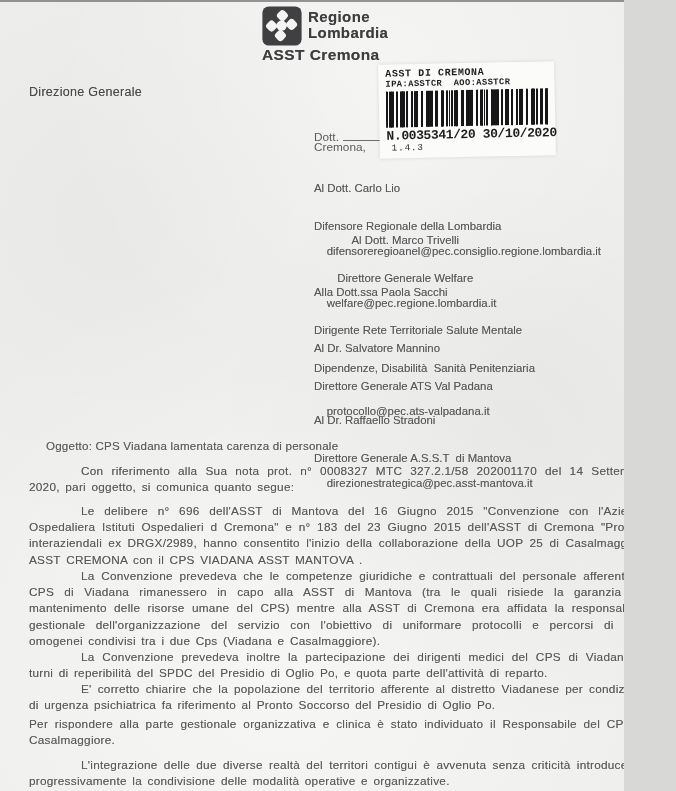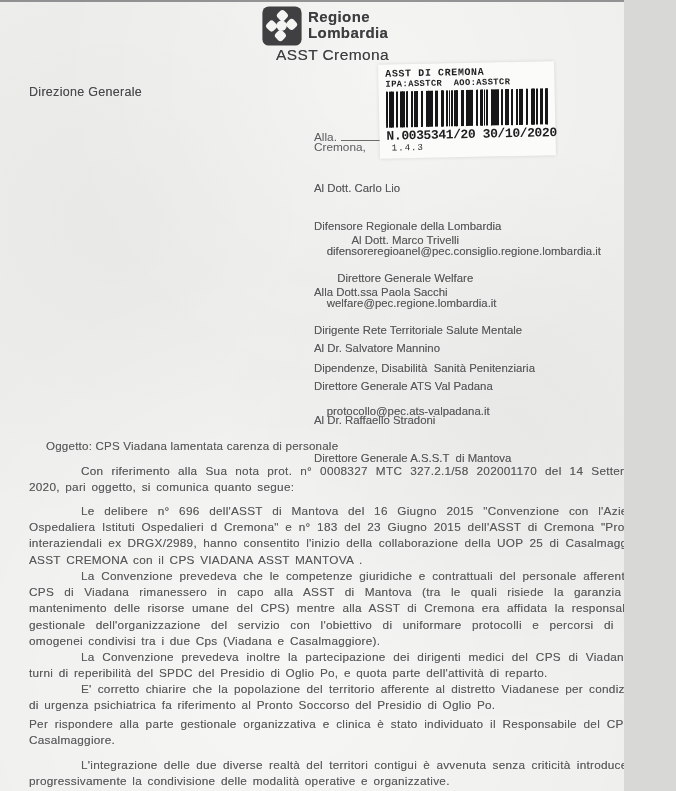--- a/index.html
+++ b/index.html
@@ -20,21 +20,21 @@
   }
   .abs{position:absolute;}
   
   .logo{left:262px;top:6px;width:40px;height:40px;}
   .region-name{
     left:308px;top:9px;font-size:15px;font-weight:bold;line-height:16px;
     color:#3e3e40;letter-spacing:0.4px;white-space:pre-line;
     text-shadow:0 0 0.6px rgba(62,62,64,0.6);
   }
   .org-name{
-    left:276px;top:46px;font-size:15.5px;font-weight:normal;color:#3e3e40;
+    left:262px;top:46px;font-size:15.5px;font-weight:bold;color:#3e3e40;
     letter-spacing:0.4px;text-shadow:0 0 0.6px rgba(62,62,64,0.6);
   }
   .department{
     left:29px;top:85px;font-size:12.5px;font-weight:normal;color:#4a4a4c;
     letter-spacing:0.3px;text-shadow:0 0 0.5px rgba(74,74,76,0.55);
   }
   .city-line{left:314px;top:106px;font-size:11.8px;margin-top:34px;}
   .prot-line{left:314px;top:130px;font-size:11.8px;}
   .prot-underline{
     display:inline-block;width:78px;border-bottom:1.6px solid #6d6d6f;
@@ -101,21 +101,21 @@
       <rect x="34" y="62" width="24" height="24" rx="8" transform="rotate(45 46 74)"></rect>
       <circle cx="49" cy="49" r="13"></circle>
     </g>
   </svg>
   <div class="abs region-name">Regione
 Lombardia</div>
   <div class="abs org-name">ASST Cremona</div>
   <div class="abs department">Direzione Generale</div>
 
   <div class="abs city-line">Cremona,</div>
-  <div class="abs prot-line"><span>Alla.</span><span class="prot-underline"></span></div>
+  <div class="abs prot-line"><span>Dott.</span><span class="prot-underline"></span></div>
 
   <div class="abs stamp">
     <div class="stamp-org">ASST DI CREMONA</div>
     <div class="stamp-codes">IPA:ASSTCR  AOO:ASSTCR</div>
     <div class="barcode"></div>
     <div class="stamp-protocol">N.0035341/20 30/10/2020</div>
     <div class="stamp-class">1.4.3</div>
   </div>
 
   <div class="abs recipient r1">
@@ -134,20 +134,21 @@
     <div>Dipendenze, Disabilità  Sanità Penitenziaria</div>
   </div>
   <div class="abs recipient r4">
     <div>Al Dr. Salvatore Mannino</div>
     <div>Direttore Generale ATS Val Padana</div>
     <a class="email">protocollo@pec.ats-valpadana.it</a>
   </div>
   <div class="abs recipient r5">
     <div>Al Dr. Raffaello Stradoni</div>
     <div>Direttore Generale A.S.S.T  di Mantova</div>
+    <a class="email">direzionestrategica@pec.asst-mantova.it</a>
   </div>
 
   <div class="abs subject">Oggetto: CPS Viadana lamentata carenza di personale</div>
   <div class="abs para p1">Con riferimento alla Sua nota prot. n° 0008327 MTC 327.2.1/58 202001170 del 14 Settembre 2020, pari oggetto, si comunica quanto segue:</div>
   <div class="abs para p2">Le delibere n° 696 dell'ASST di Mantova del 16 Giugno 2015 "Convenzione con l'Azienda Ospedaliera Istituti Ospedalieri d Cremona" e n° 183 del 23 Giugno 2015 dell'ASST di Cremona "Progetti interaziendali ex DRGX/2989, hanno consentito l'inizio della collaborazione della UOP 25 di Casalmaggiore ASST CREMONA con il CPS VIADANA ASST MANTOVA .</div>
   <div class="abs para p3">La Convenzione prevedeva che le competenze giuridiche e contrattuali del personale afferente al CPS di Viadana rimanessero in capo alla ASST di Mantova (tra le quali risiede la garanzia del mantenimento delle risorse umane del CPS) mentre alla ASST di Cremona era affidata la responsabilità gestionale dell'organizzazione del servizio con l'obiettivo di uniformare protocolli e percorsi di cura omogenei condivisi tra i due Cps (Viadana e Casalmaggiore).</div>
   <div class="abs para p4">La Convenzione prevedeva inoltre la partecipazione dei dirigenti medici del CPS di Viadana ai turni di reperibilità del SPDC del Presidio di Oglio Po, e quota parte dell'attività di reparto.</div>
   <div class="abs para p5">E' corretto chiarire che la popolazione del territorio afferente al distretto Viadanese per condizione di urgenza psichiatrica fa riferimento al Pronto Soccorso del Presidio di Oglio Po.</div>
   <div class="abs para p6">Per rispondere alla parte gestionale organizzativa e clinica è stato individuato il Responsabile del CPS di Casalmaggiore.</div>
   <div class="abs para p7">L'integrazione delle due diverse realtà del territori contigui è avvenuta senza criticità introducendo progressivamente la condivisione delle modalità operative e organizzative.</div>

